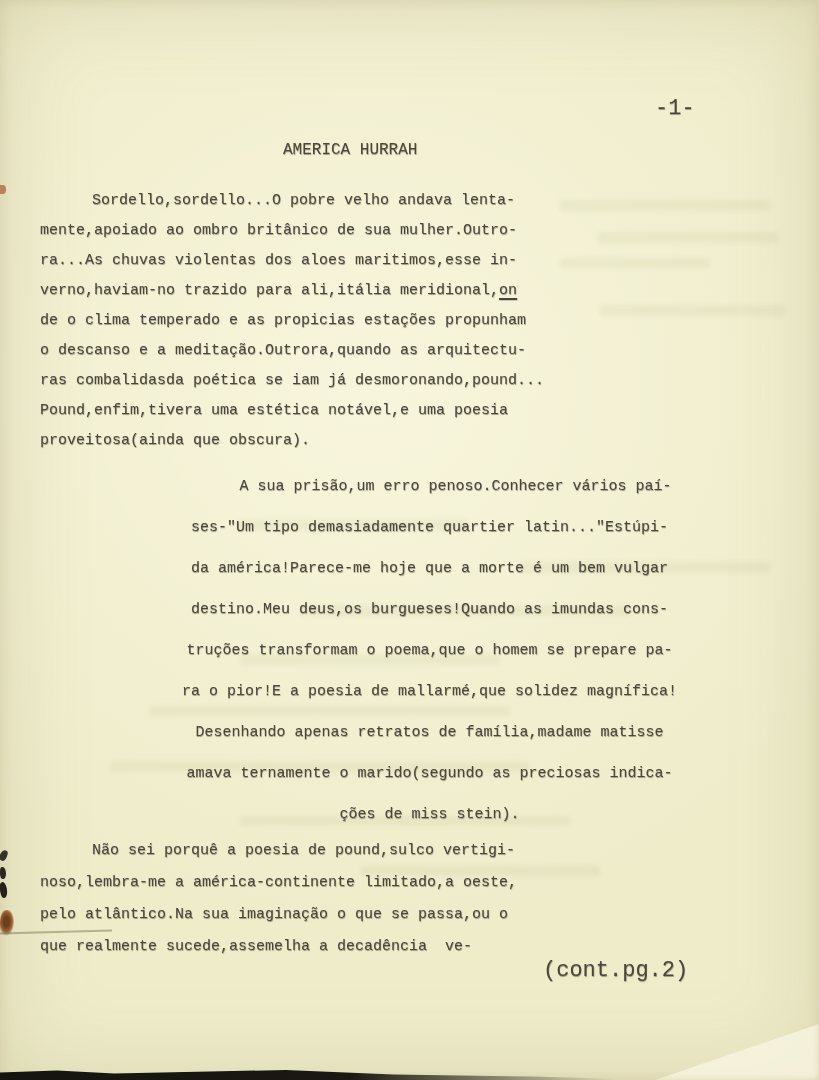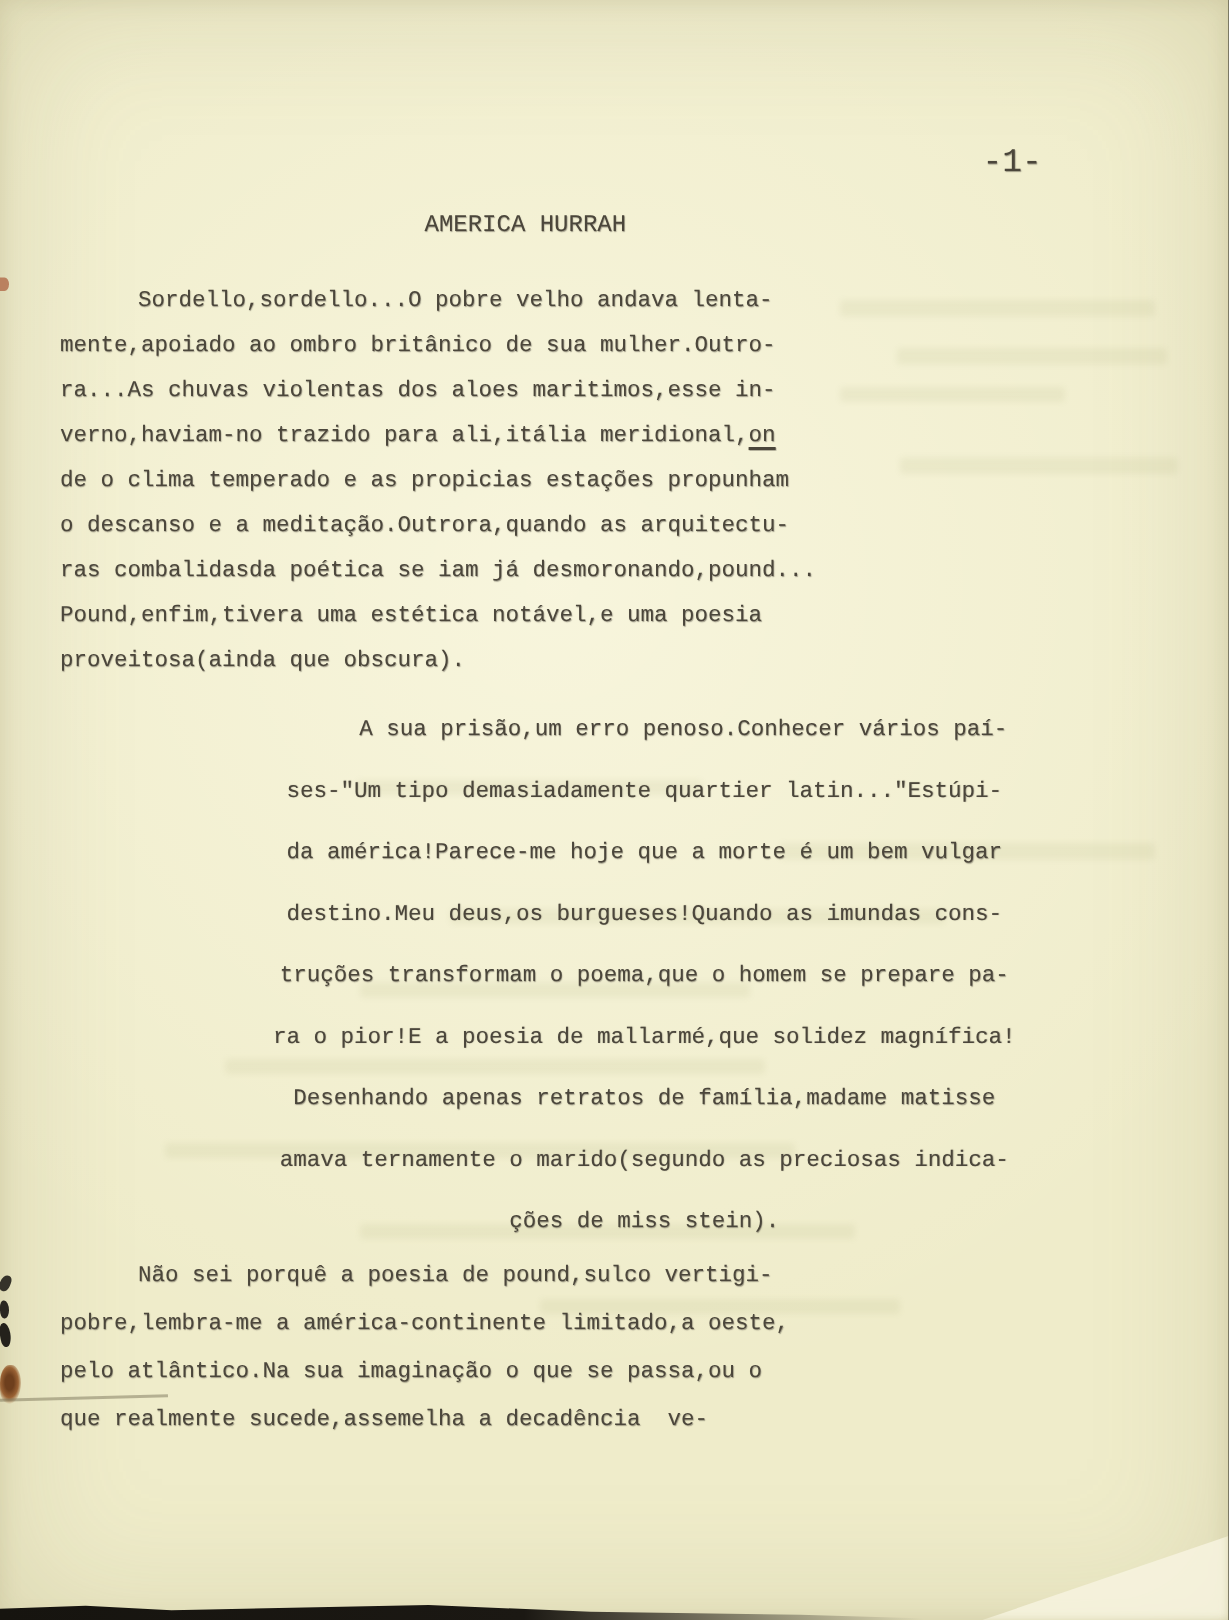--- a/index.html
+++ b/index.html
@@ -89,24 +89,25 @@
 ses-"Um tipo demasiadamente quartier latin..."Estúpi-
 da américa!Parece-me hoje que a morte é um bem vulgar
 destino.Meu deus,os burgueses!Quando as imundas cons-
 truções transformam o poema,que o homem se prepare pa-
 ra o pior!E a poesia de mallarmé,que solidez magnífica!
 Desenhando apenas retratos de família,madame matisse
 amava ternamente o marido(segundo as preciosas indica-
 ções de miss stein).</div>
 
   <div class="para p3 ink">Não sei porquê a poesia de pound,sulco vertigi-
-pobre,lembra-me a américa-continente limitado,a oeste,
+noso,lembra-me a américa-continente limitado,a oeste,
 pelo atlântico.Na sua imaginação o que se passa,ou o
 que realmente sucede,assemelha a decadência  ve-</div>
 
+  <div class="continuation ink">(cont.pg.2)</div>
 
   <div class="stain speck-1"></div>
   <div class="stain speck-2"></div>
   <div class="stain speck-3"></div>
   <div class="stain stain-brown"></div>
   <div class="stain crease"></div>
   <div class="stain red-dot"></div>
   <div class="bottom-edge"></div>
 
 </div>

